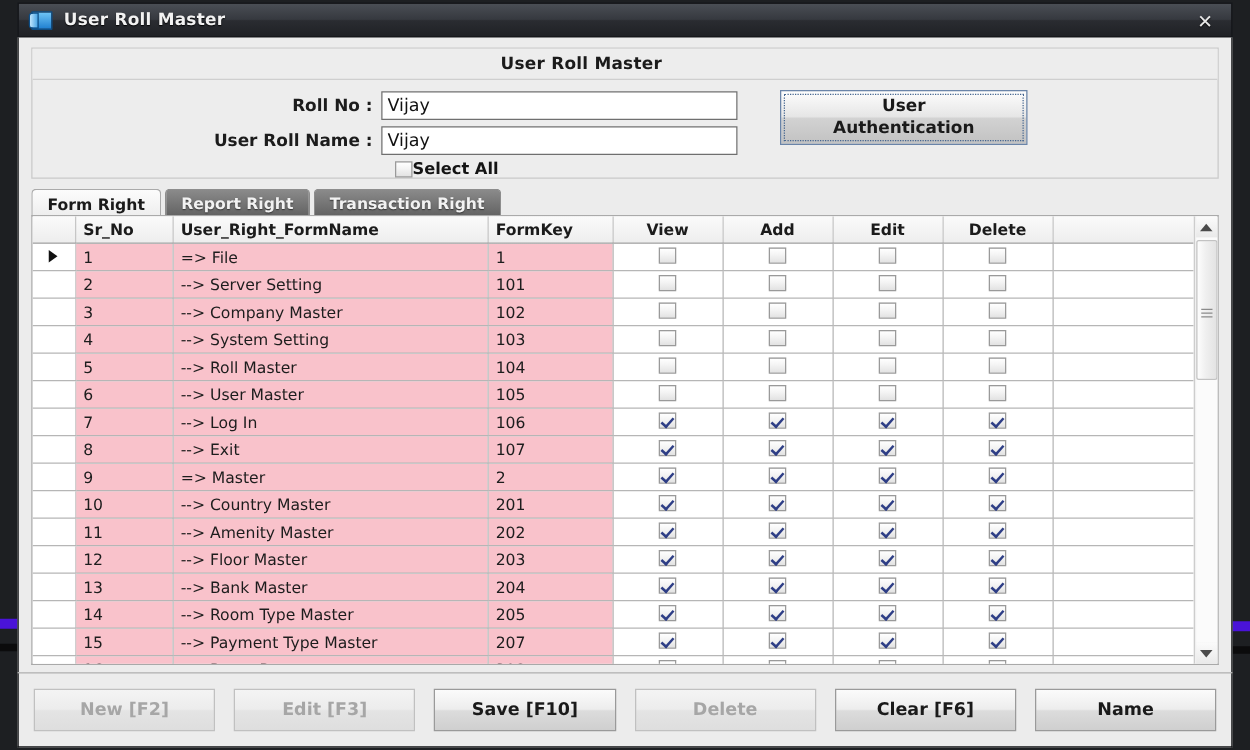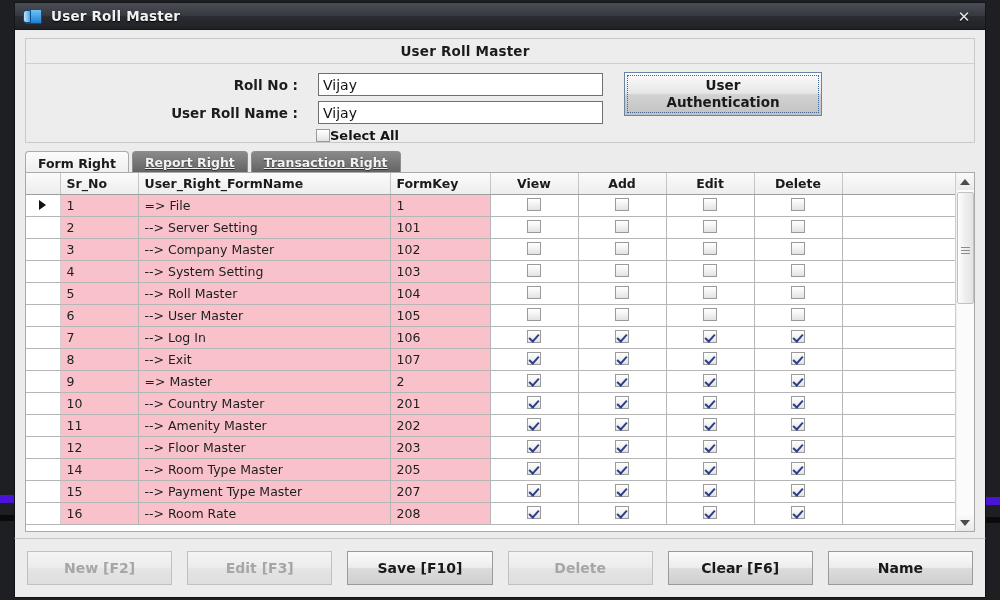--- a/index.html
+++ b/index.html
@@ -78,21 +78,21 @@
   }
   .panel-head-title{
     font-size:13.5px;font-weight:bold;color:#1b1b1b;letter-spacing:.2px;
     margin-left:-70px;
   }
   .fields{position:relative;height:78px;}
   .field-row{position:absolute;display:flex;align-items:center;}
   .field-row.r1{left:0;top:9px;}
   .field-row.r2{left:0;top:37px;}
   .field-label{
-    width:272px;text-align:right;padding-right:20px;
+    width:272px;text-align:right;padding-right:7px;
     font-size:13.5px;font-weight:bold;color:#1c1c1c;
   }
   .field-input{
     width:285px;height:23px;box-sizing:border-box;
     background:#ffffff;border:1px solid #6f6f6f;
     font-family:"DejaVu Sans","Liberation Sans",sans-serif;
     font-size:14px;color:#111;padding:0 4px;
   }
   .selectall-row{
     position:absolute;left:290px;top:64px;display:flex;align-items:center;gap:0;
@@ -130,21 +130,21 @@
     border:1px solid #8d8d8d;border-bottom:none;
     border-radius:4px 4px 0 0;
     cursor:pointer;
   }
   .tab.active{
     background:linear-gradient(to bottom,#fcfcfc,#ededed);
     color:#1a1a1a;height:23px;border-color:#aaaaaa;
   }
   .tab.inactive{
     background:linear-gradient(to bottom,#8a8a8a,#646464);
-    color:#f2f2f2;text-shadow:0 1px 1px #333;text-decoration:underline;
+    color:#f2f2f2;text-shadow:0 1px 1px #333;
   }
 
   
   .grid-wrap{
     position:relative;width:950px;height:360px;box-sizing:border-box;
     background:#ffffff;border:1px solid #a9a9a9;border-top:1px solid #aaaaaa;
     display:flex;overflow:hidden;
   }
   .grid-scroll{flex:1 1 auto;overflow:hidden;}
   table.grid{border-collapse:collapse;width:100%;table-layout:fixed;}
@@ -444,20 +444,31 @@
                 <td>--&gt; Floor Master</td>
                 <td>203</td>
                 <td class="chkcell"><span class="chk on"></span></td>
                 <td class="chkcell"><span class="chk on"></span></td>
                 <td class="chkcell"><span class="chk on"></span></td>
                 <td class="chkcell"><span class="chk on"></span></td>
                 <td class="padcell"></td>
               </tr>
               <tr>
                 <td class="selcol"></td>
+                <td>13</td>
+                <td>--&gt; Bank Master</td>
+                <td>204</td>
+                <td class="chkcell"><span class="chk on"></span></td>
+                <td class="chkcell"><span class="chk on"></span></td>
+                <td class="chkcell"><span class="chk on"></span></td>
+                <td class="chkcell"><span class="chk on"></span></td>
+                <td class="padcell"></td>
+              </tr>
+              <tr>
+                <td class="selcol"></td>
                 <td>14</td>
                 <td>--&gt; Room Type Master</td>
                 <td>205</td>
                 <td class="chkcell"><span class="chk on"></span></td>
                 <td class="chkcell"><span class="chk on"></span></td>
                 <td class="chkcell"><span class="chk on"></span></td>
                 <td class="chkcell"><span class="chk on"></span></td>
                 <td class="padcell"></td>
               </tr>
               <tr>

